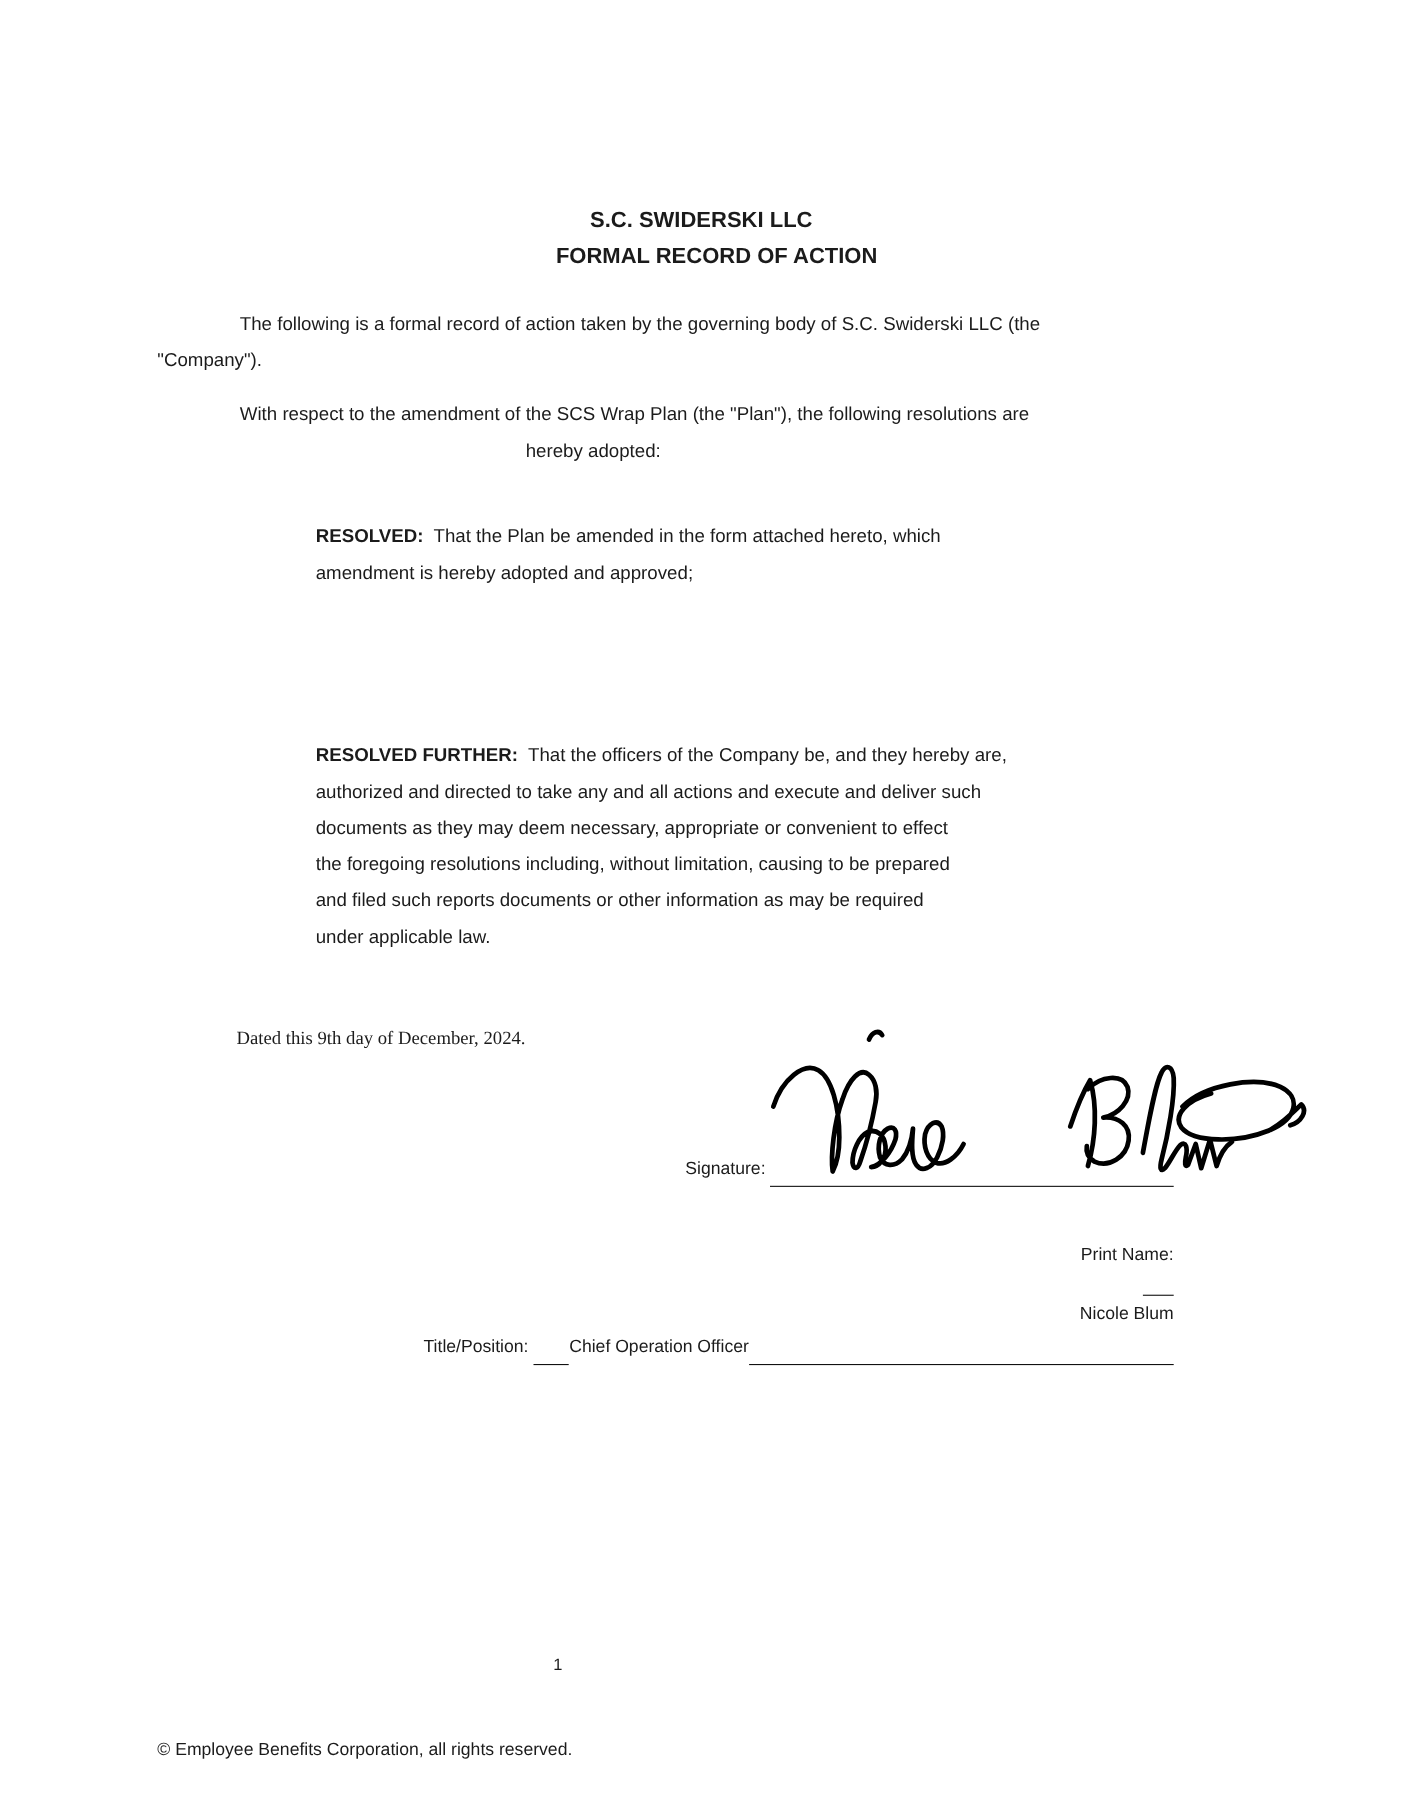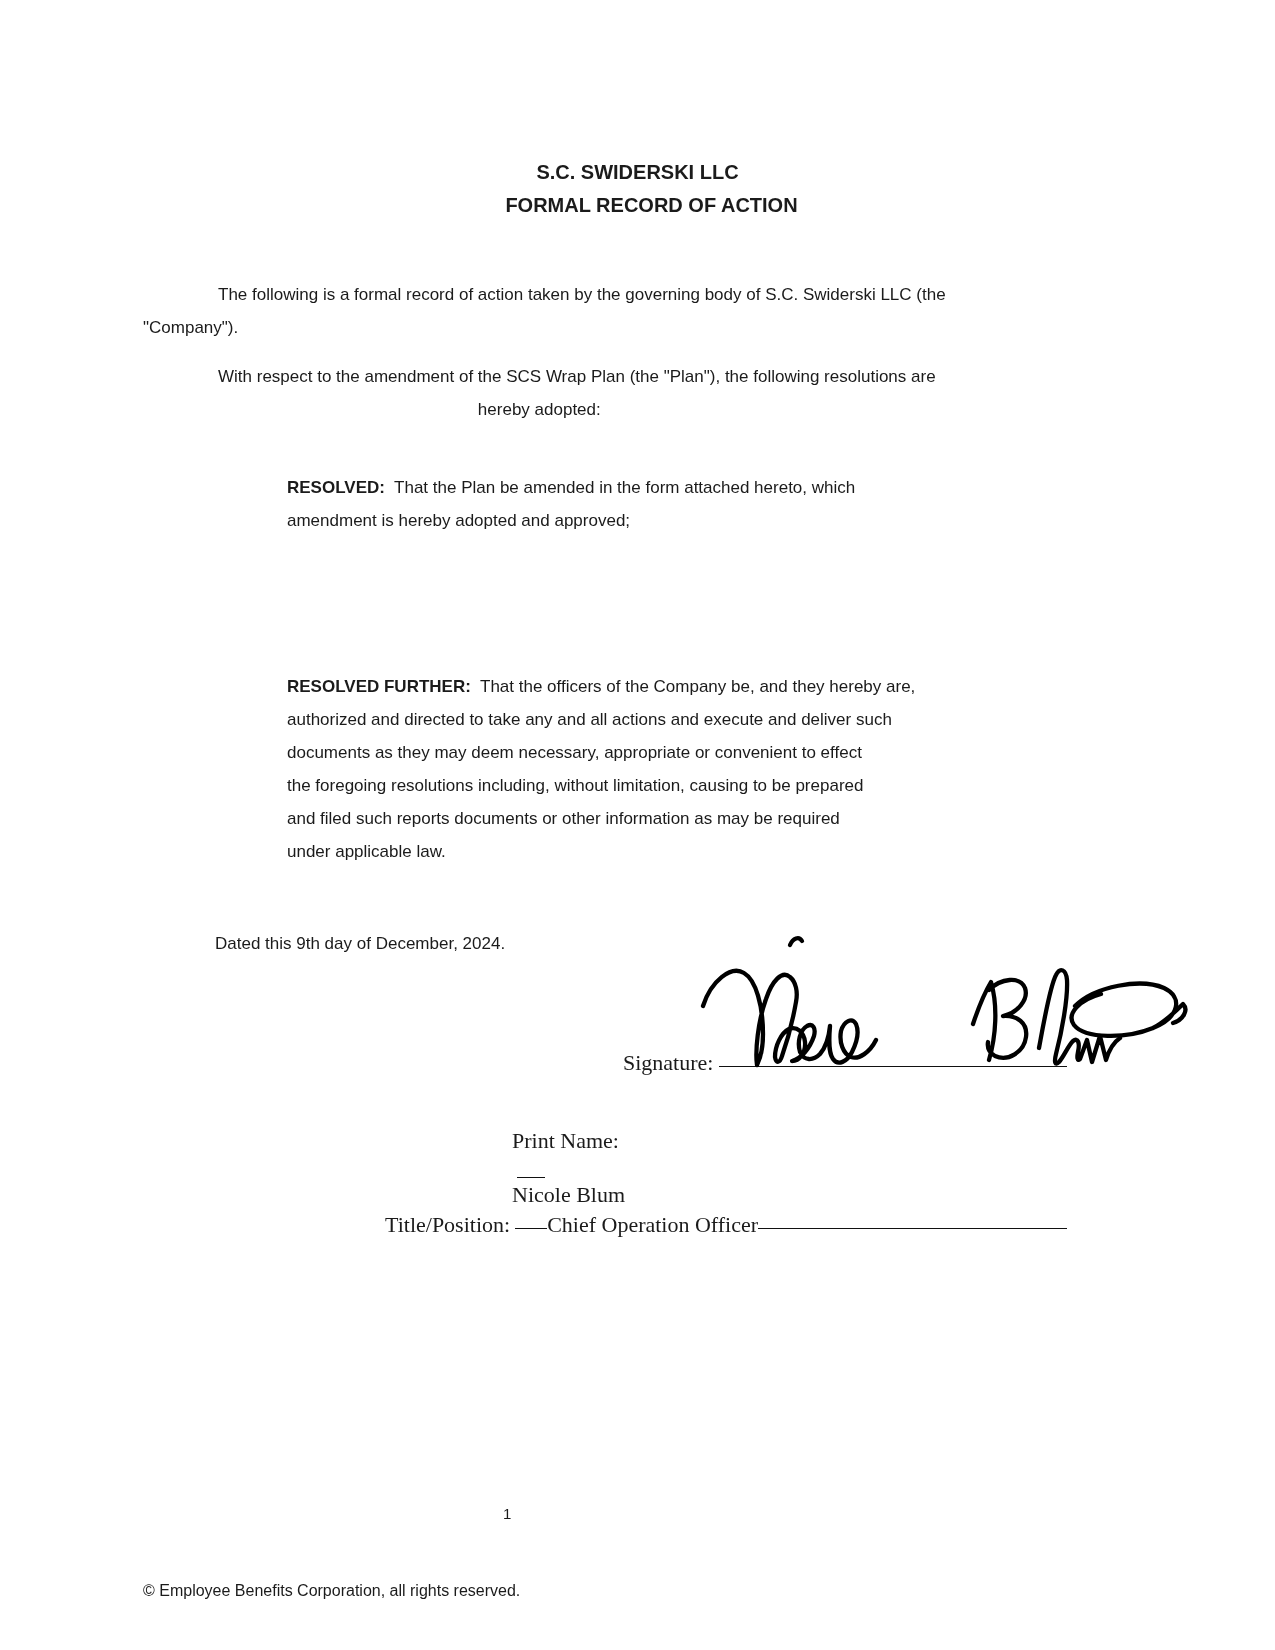--- a/index.html
+++ b/index.html
@@ -6,25 +6,25 @@
   .page {
     position:relative;
     width:1275px; height:1650px;
     background:#ffffff;
     font-family:"Liberation Sans", sans-serif;
     color:#1b1b1b;
     overflow:hidden;
   }
   .abs { position:absolute; }
   .ln { white-space:pre; line-height:33px; font-size:17px; }
-  .doc-title { width:1275px; text-align:center; font-weight:bold; font-size:20px; line-height:33px; }
+  .doc-title { width:1275px; text-align:center; font-weight:bold; font-size:20px; line-height:33px;margin-top:28px; }
   .para-block .ln { }
   .indent { padding-left:75px; }
   b.reslabel { font-weight:bold; }
-  .fieldrow { display:flex; align-items:flex-start; white-space:pre; font-size:22px; line-height:33px;font-family:Liberation Serif, serif; }
+  .fieldrow { display:flex; align-items:flex-end; white-space:pre; font-size:16px; line-height:33px; }
   .uline { display:inline-block; height:20px; border-bottom:1.4px solid #111; }
   .uline.fill { flex:1 1 auto; }
   .gap28 { width:28px; margin-left:5px; }
   .gap32 { width:32px; margin-left:5px; }
   .sig-svg { position:absolute; left:683px; top:926px; width:510px; height:152px; }
   .sig-svg path { fill:none; stroke:#000; stroke-width:4.3; stroke-linecap:round; stroke-linejoin:round; }
   .footer-copy { font-size:16px; line-height:24px; white-space:pre; }
   .page-num { font-size:15px; line-height:20px; }
 </style>
 </head>
@@ -55,21 +55,21 @@
 
   <div class="abs" style="top:670px; left:287px;">
     <div class="ln"><b class="reslabel">RESOLVED FURTHER:</b><span>  That the officers of the Company be, and they hereby are,</span></div>
     <div class="ln">authorized and directed to take any and all actions and execute and deliver such</div>
     <div class="ln">documents as they may deem necessary, appropriate or convenient to effect</div>
     <div class="ln">the foregoing resolutions including, without limitation, causing to be prepared</div>
     <div class="ln">and filed such reports documents or other information as may be required</div>
     <div class="ln">under applicable law.</div>
   </div>
 
-  <div class="abs ln" style="top:927px; left:215px;">Dated this 9th day of December, 2024.</div>
+  <div class="abs ln" style="top:927px; left:215px;font-family:Liberation Serif, serif;">Dated this 9th day of December, 2024.</div>
 
   <div class="abs fieldrow" style="top:1046px; left:623px; width:444px;">
     <span>Signature:</span><span> </span><span class="uline fill"></span>
   </div>
 
   <svg class="sig-svg" viewBox="0 0 510 152" role="img" aria-label="Nicole Blum">
     <path d="M20 80 C28 55 48 39 61 47 C73 54 80 80 80 108 C80 122 77 133 74 139 C72 125 75 95 83 73 C89 55 99 44 107 51 C113 56 115 66 113 76 C110 93 104 116 99 130 C97 137 93 138 92 131 C92 120 98 107 106 103 C114 100 121 106 122 116 C123 127 116 135 109 135 C118 133 127 122 131 110 C133 102 130 97 124 100 C117 104 114 116 117 126 C121 135 130 135 137 128 C143 121 146 110 147 100 C146 112 145 126 150 133 C155 140 164 136 169 126 C174 116 176 105 173 98 C169 91 161 95 158 105 C156 116 160 128 168 131 C176 134 187 126 193 114"></path>
     <path d="M107 19 C110 12 116 10 119 15"></path>
     <path d="M290 98 C296 80 302 66 308 56 C315 80 313 110 306 134 M306 64 C318 52 337 50 342 62 C346 74 334 87 320 90 C334 89 345 97 343 111 C341 126 325 136 312 130 C307 127 304 122 305 116"></path>
     <path d="M356 122 C361 95 367 60 373 49 C377 41 383 43 384 54 C385 72 379 105 373 128 C371 136 372 140 376 136 C381 130 385 120 390 115 C395 111 397 117 395 126 C394 131 394 136 397 133 L404 114 L409 136 L417 110 L423 134 C426 124 431 116 437 112"></path>

